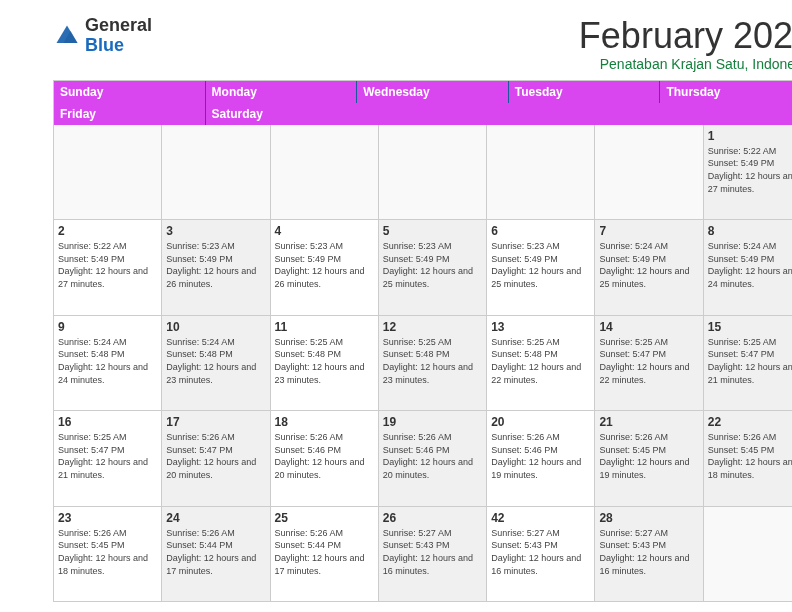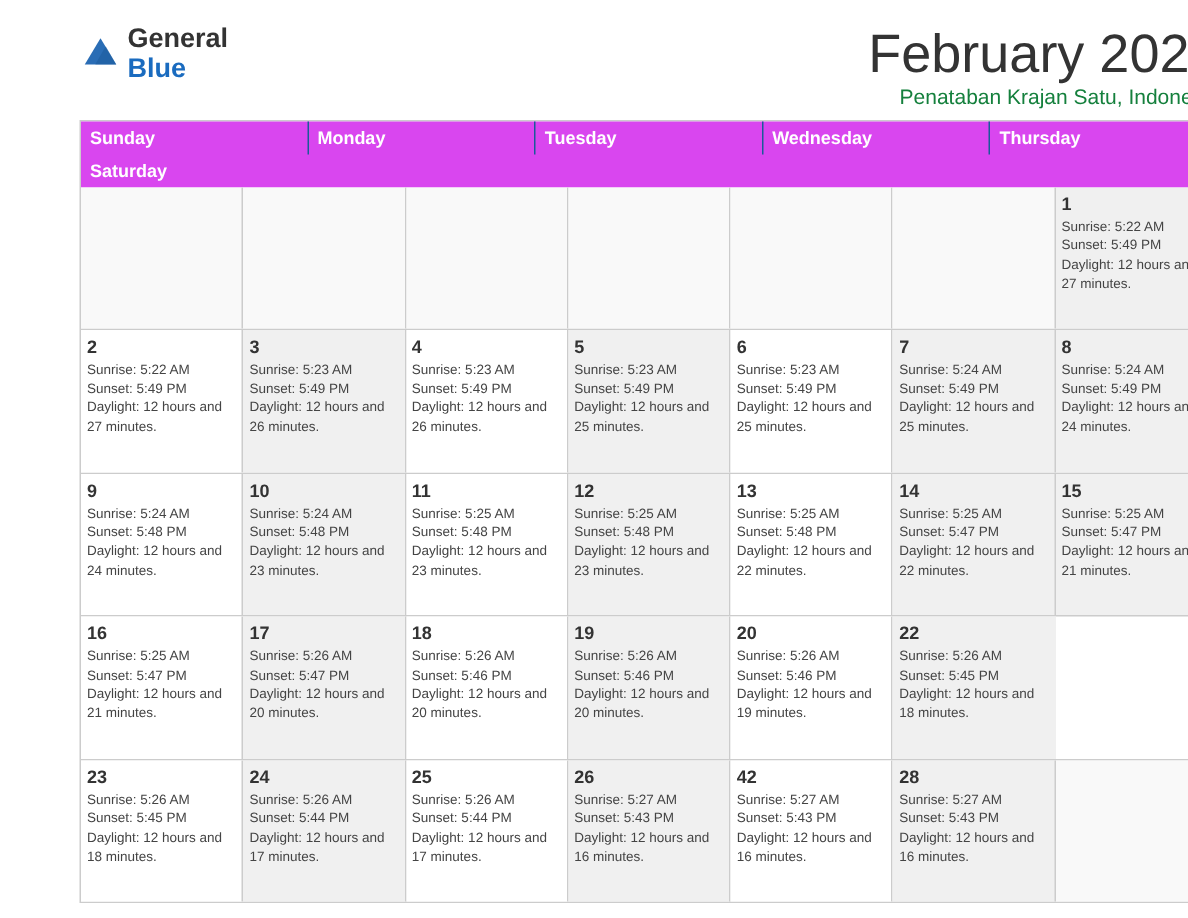--- a/index.html
+++ b/index.html
@@ -129,23 +129,24 @@
     <div class="title-block">
       <div class="calendar-title">February 2025</div>
       <div class="calendar-subtitle">Penataban Krajan Satu, Indonesia</div>
     </div>
   </div>
 
   <div class="calendar outer-border">
     <div class="cal-header-row">
     <div class="cal-header-cell">Sunday</div>
         <div class="cal-header-cell">Monday</div>
+        <div class="cal-header-cell">Wednesday</div>
         <div class="cal-header-cell">Tuesday</div>
-        <div class="cal-header-cell">Wednesday</div>
         <div class="cal-header-cell">Thursday</div>
+        <div class="cal-header-cell">Friday</div>
         <div class="cal-header-cell">Saturday</div>
       </div>
     <div class="cal-body">
     <div class="cal-week">
           <div class="cal-cell empty"></div>
           <div class="cal-cell empty"></div>
           <div class="cal-cell empty"></div>
           <div class="cal-cell empty"></div>
           <div class="cal-cell empty"></div>
           <div class="cal-cell empty"></div>
@@ -285,20 +286,27 @@
             <span class="day-num">19</span>
             <div class="cal-info">Sunrise: 5:26 AM
 Sunset: 5:46 PM
 Daylight: 12 hours
 and 20 minutes.</div>
           </div>
           <div class="cal-cell">
             <span class="day-num">20</span>
             <div class="cal-info">Sunrise: 5:26 AM
 Sunset: 5:46 PM
+Daylight: 12 hours
+and 19 minutes.</div>
+          </div>
+          <div class="cal-cell shaded">
+            <span class="day-num">21</span>
+            <div class="cal-info">Sunrise: 5:26 AM
+Sunset: 5:45 PM
 Daylight: 12 hours
 and 19 minutes.</div>
           </div>
           <div class="cal-cell shaded">
             <span class="day-num">22</span>
             <div class="cal-info">Sunrise: 5:26 AM
 Sunset: 5:45 PM
 Daylight: 12 hours
 and 18 minutes.</div>
           </div>

